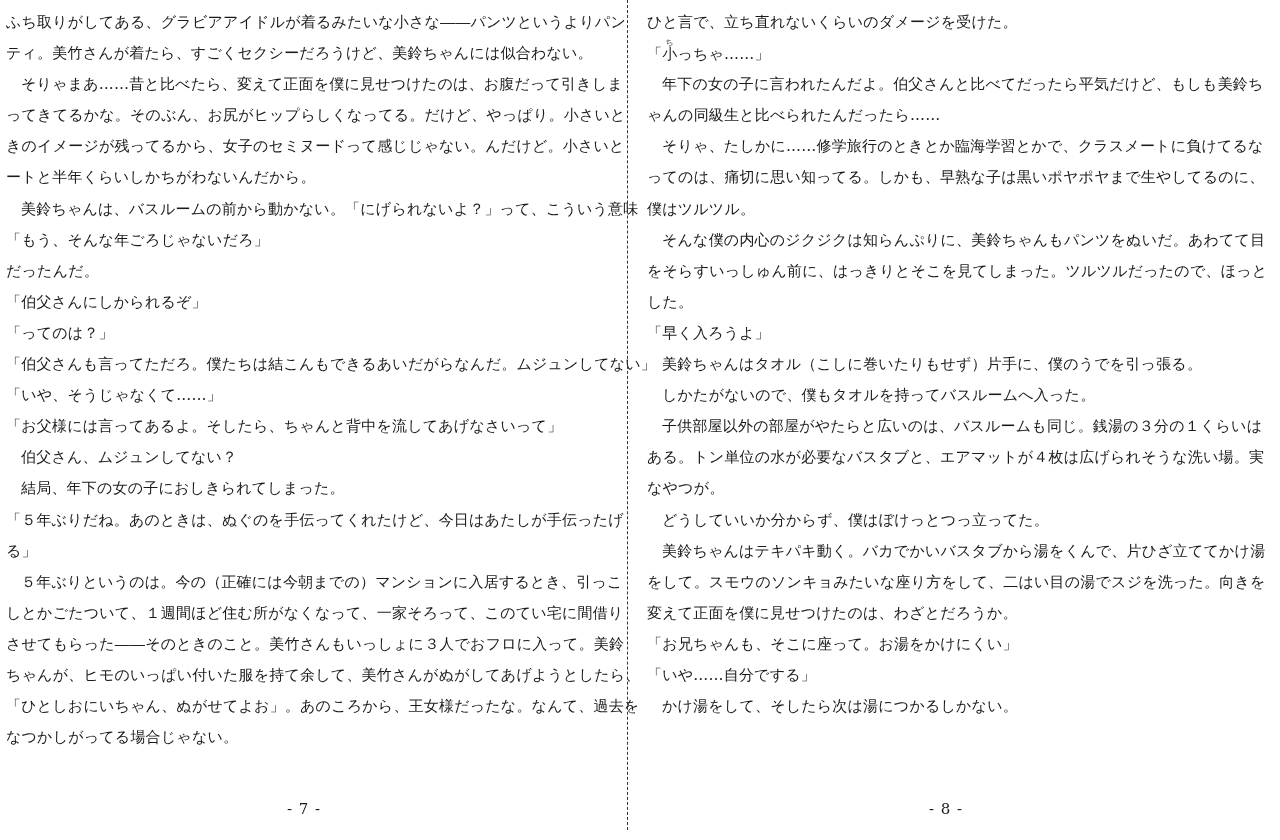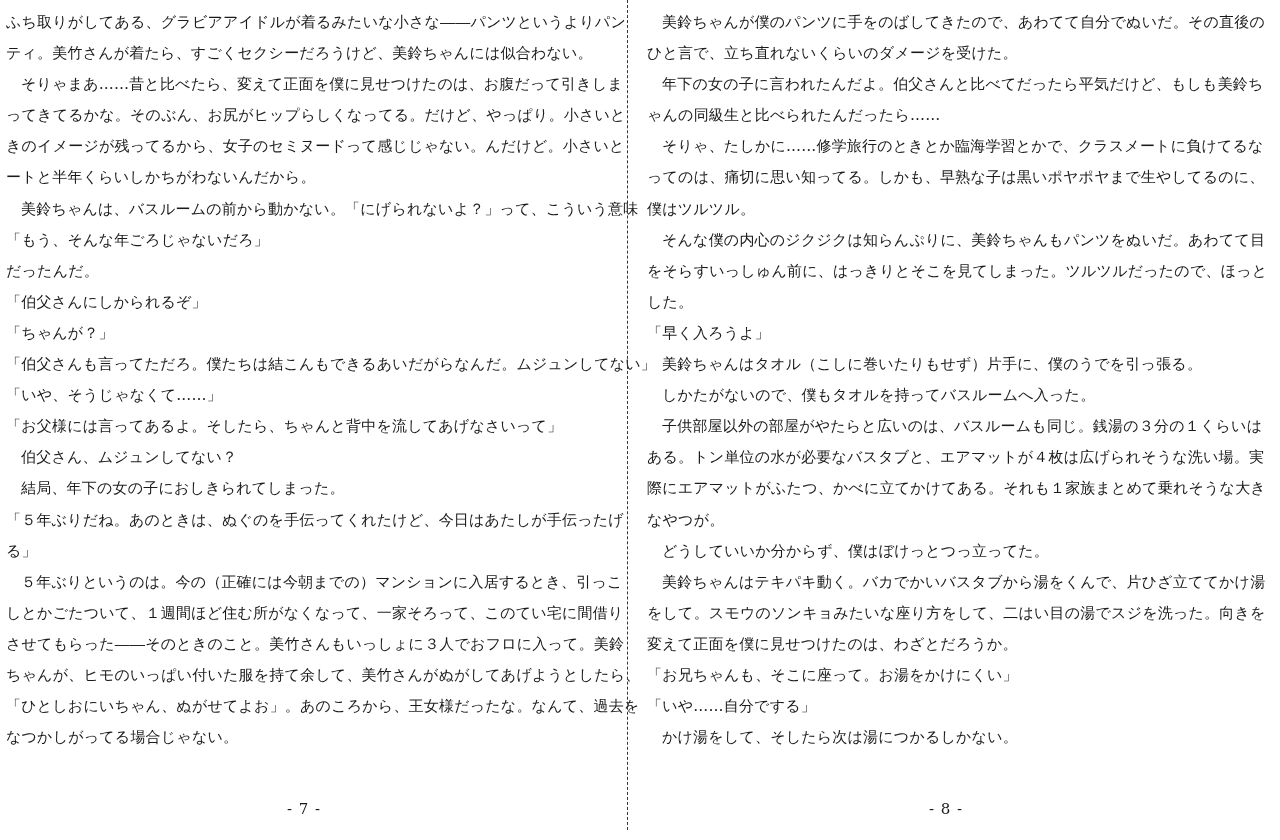--- a/index.html
+++ b/index.html
@@ -42,21 +42,21 @@
       <div class="line">ふち取りがしてある、グラビアアイドルが着るみたいな小さな――パンツというよりパン</div>
       <div class="line">ティ。美竹さんが着たら、すごくセクシーだろうけど、美鈴ちゃんには似合わない。</div>
       <div class="line indent">そりゃまあ……昔と比べたら、変えて正面を僕に見せつけたのは、お腹だって引きしま</div>
       <div class="line">ってきてるかな。そのぶん、お尻がヒップらしくなってる。だけど、やっぱり。小さいと</div>
       <div class="line">きのイメージが残ってるから、女子のセミヌードって感じじゃない。んだけど。小さいと</div>
       <div class="line">ートと半年くらいしかちがわないんだから。</div>
       <div class="line indent">美鈴ちゃんは、バスルームの前から動かない。「にげられないよ？」って、こういう意味</div>
       <div class="line">「もう、そんな年ごろじゃないだろ」</div>
       <div class="line">だったんだ。</div>
       <div class="line">「伯父さんにしかられるぞ」</div>
-      <div class="line">「ちゃんが？」</div>
+      <div class="line">「ってのは？」</div>
       <div class="line">「伯父さんも言ってただろ。僕たちは結こんもできるあいだがらなんだ。ムジュンしてない」</div>
       <div class="line">「いや、そうじゃなくて……」</div>
       <div class="line">「お父様には言ってあるよ。そしたら、ちゃんと背中を流してあげなさいって」</div>
       <div class="line indent">伯父さん、ムジュンしてない？</div>
       <div class="line indent">結局、年下の女の子におしきられてしまった。</div>
       <div class="line">「５年ぶりだね。あのときは、ぬぐのを手伝ってくれたけど、今日はあたしが手伝ったげ</div>
       <div class="line">る」</div>
       <div class="line indent">５年ぶりというのは。今の（正確には今朝までの）マンションに入居するとき、引っこ</div>
       <div class="line">しとかごたついて、１週間ほど住む所がなくなって、一家そろって、このてい宅に間借り</div>
       <div class="line">させてもらった――そのときのこと。美竹さんもいっしょに３人でおフロに入って。美鈴</div>
@@ -64,36 +64,35 @@
       <div class="line">「ひとしおにいちゃん、ぬがせてよお」。あのころから、王女様だったな。なんて、過去を</div>
       <div class="line">なつかしがってる場合じゃない。</div>
     </div>
   <div class="page-number">- 7 -</div>
 </div>
 
 <div class="gutter"></div>
 
 <div class="page right">
   <div class="text-block" id="right-body">
-      <div class="line indent">美鈴ちゃんが僕のパンツに手をのばしてきたので、あわてて自分でぬいだ。その直後の</div>
       <div class="line">ひと言で、立ち直れないくらいのダメージを受けた。</div>
+      <div class="line"><span>「</span><ruby>小<rt>ち</rt></ruby><span>っちゃ……」</span></div>
       <div class="line indent">年下の女の子に言われたんだよ。伯父さんと比べてだったら平気だけど、もしも美鈴ち</div>
       <div class="line">ゃんの同級生と比べられたんだったら……</div>
       <div class="line indent">そりゃ、たしかに……修学旅行のときとか臨海学習とかで、クラスメートに負けてるな</div>
       <div class="line">ってのは、痛切に思い知ってる。しかも、早熟な子は黒いポヤポヤまで生やしてるのに、</div>
       <div class="line">僕はツルツル。</div>
       <div class="line indent">そんな僕の内心のジクジクは知らんぷりに、美鈴ちゃんもパンツをぬいだ。あわてて目</div>
       <div class="line">をそらすいっしゅん前に、はっきりとそこを見てしまった。ツルツルだったので、ほっと</div>
       <div class="line">した。</div>
       <div class="line">「早く入ろうよ」</div>
       <div class="line indent">美鈴ちゃんはタオル（こしに巻いたりもせず）片手に、僕のうでを引っ張る。</div>
       <div class="line indent">しかたがないので、僕もタオルを持ってバスルームへ入った。</div>
       <div class="line indent">子供部屋以外の部屋がやたらと広いのは、バスルームも同じ。銭湯の３分の１くらいは</div>
       <div class="line">ある。トン単位の水が必要なバスタブと、エアマットが４枚は広げられそうな洗い場。実</div>
-      <div class="line">際にエアマットがふたつ、かべに立てかけてある。それも１家族まとめて乗れそうな大き</div>
       <div class="line">なやつが。</div>
       <div class="line indent">どうしていいか分からず、僕はぼけっとつっ立ってた。</div>
       <div class="line indent">美鈴ちゃんはテキパキ動く。バカでかいバスタブから湯をくんで、片ひざ立ててかけ湯</div>
       <div class="line">をして。スモウのソンキョみたいな座り方をして、二はい目の湯でスジを洗った。向きを</div>
       <div class="line">変えて正面を僕に見せつけたのは、わざとだろうか。</div>
       <div class="line">「お兄ちゃんも、そこに座って。お湯をかけにくい」</div>
       <div class="line">「いや……自分でする」</div>
       <div class="line indent">かけ湯をして、そしたら次は湯につかるしかない。</div>
     </div>
   <div class="page-number">- 8 -</div>

